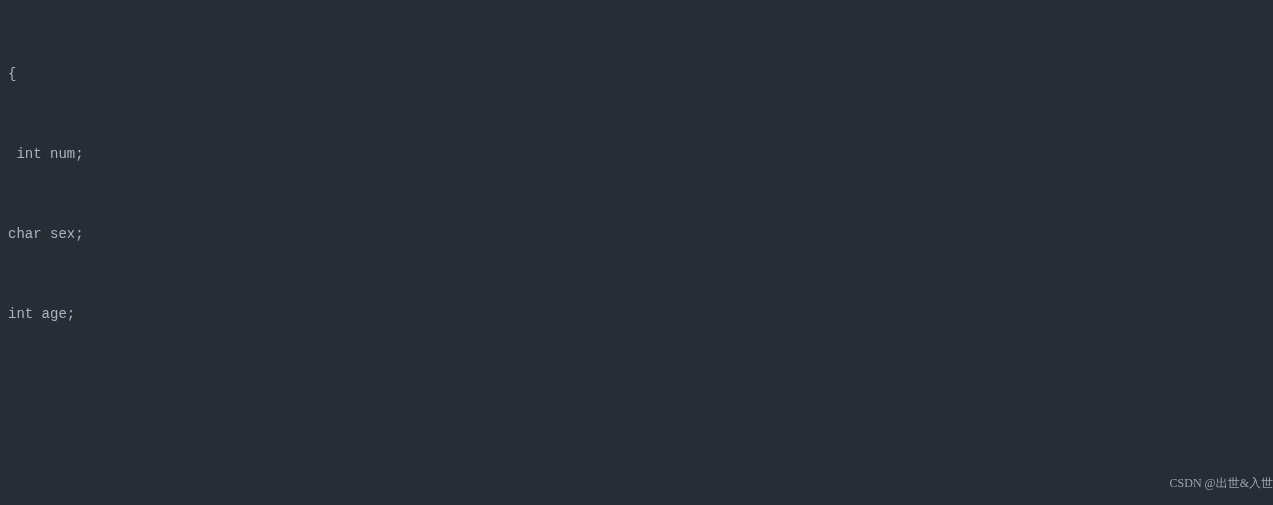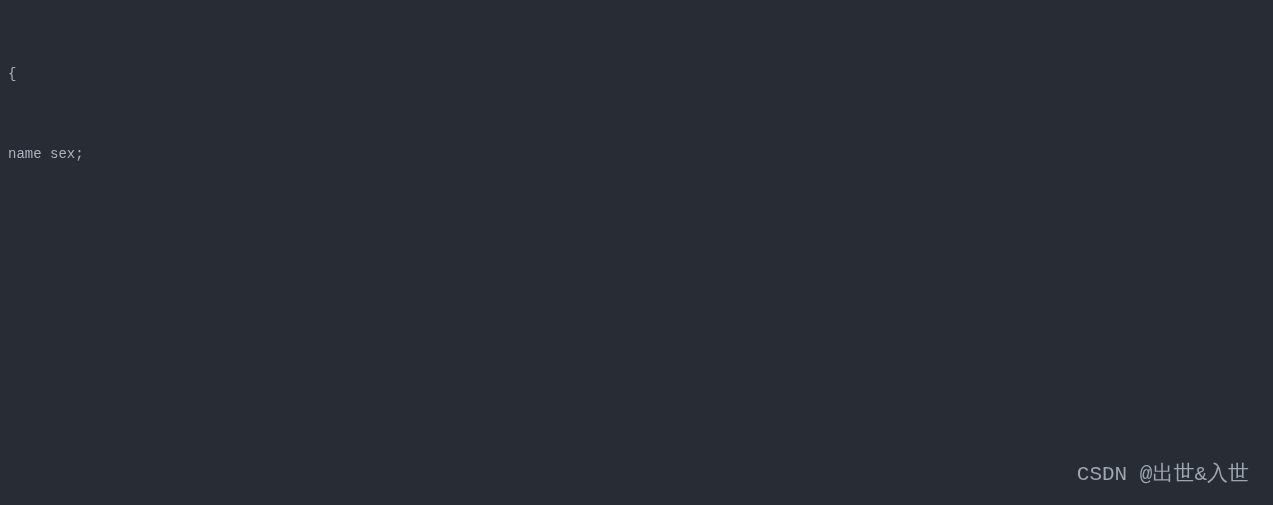--- a/index.html
+++ b/index.html
@@ -23,32 +23,34 @@
       white-space: pre;
       color: #abb2bf;
     }
     .line {
       display: block;
       min-height: 1.9em;
     }
     .watermark {
       position: absolute;
       bottom: 10px;
-      right: 24px;
+      right: 0;
       color: #9ea5b3;
-      font-size: 21px;
-      font-family: Liberation Mono, monospace;
+      font-size: 12px;
+      font-family: Liberation Serif, serif;
     }
   </style>
 </head>
 <body>
 
 <div class="code-block">
   <span class="line">{</span>
-  <span class="line">name sex;</span>
+  <span class="line"> int num;</span>
+  <span class="line">char sex;</span>
+  <span class="line">int age;</span>
   
   
   
   
   
   
   
   
   
   

